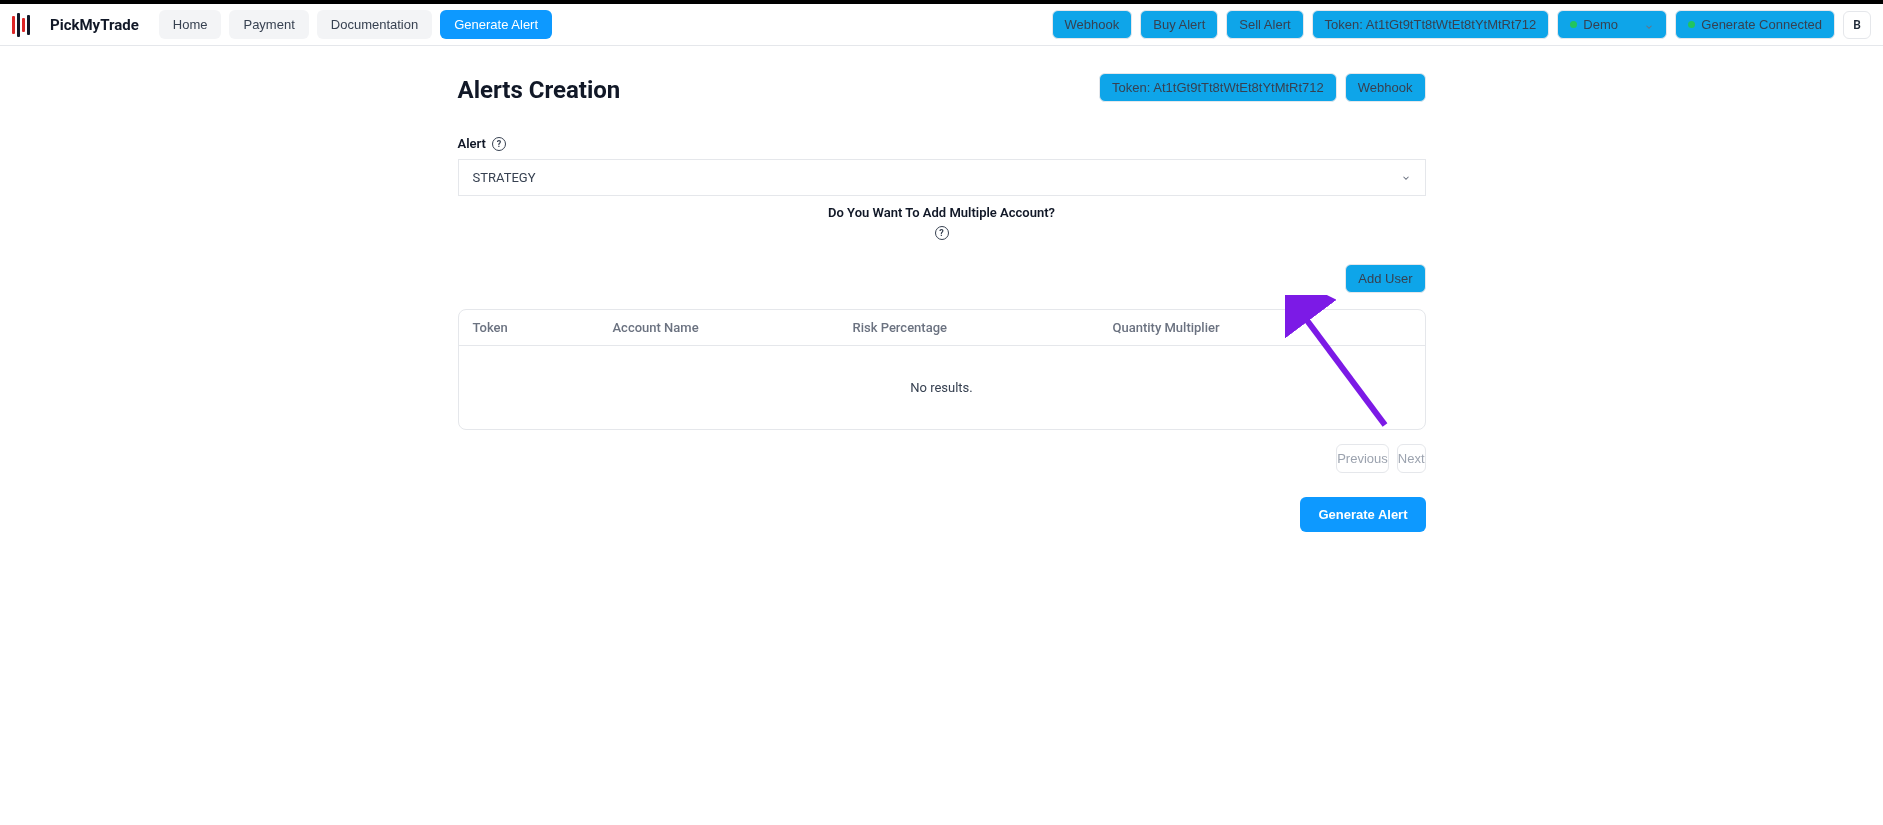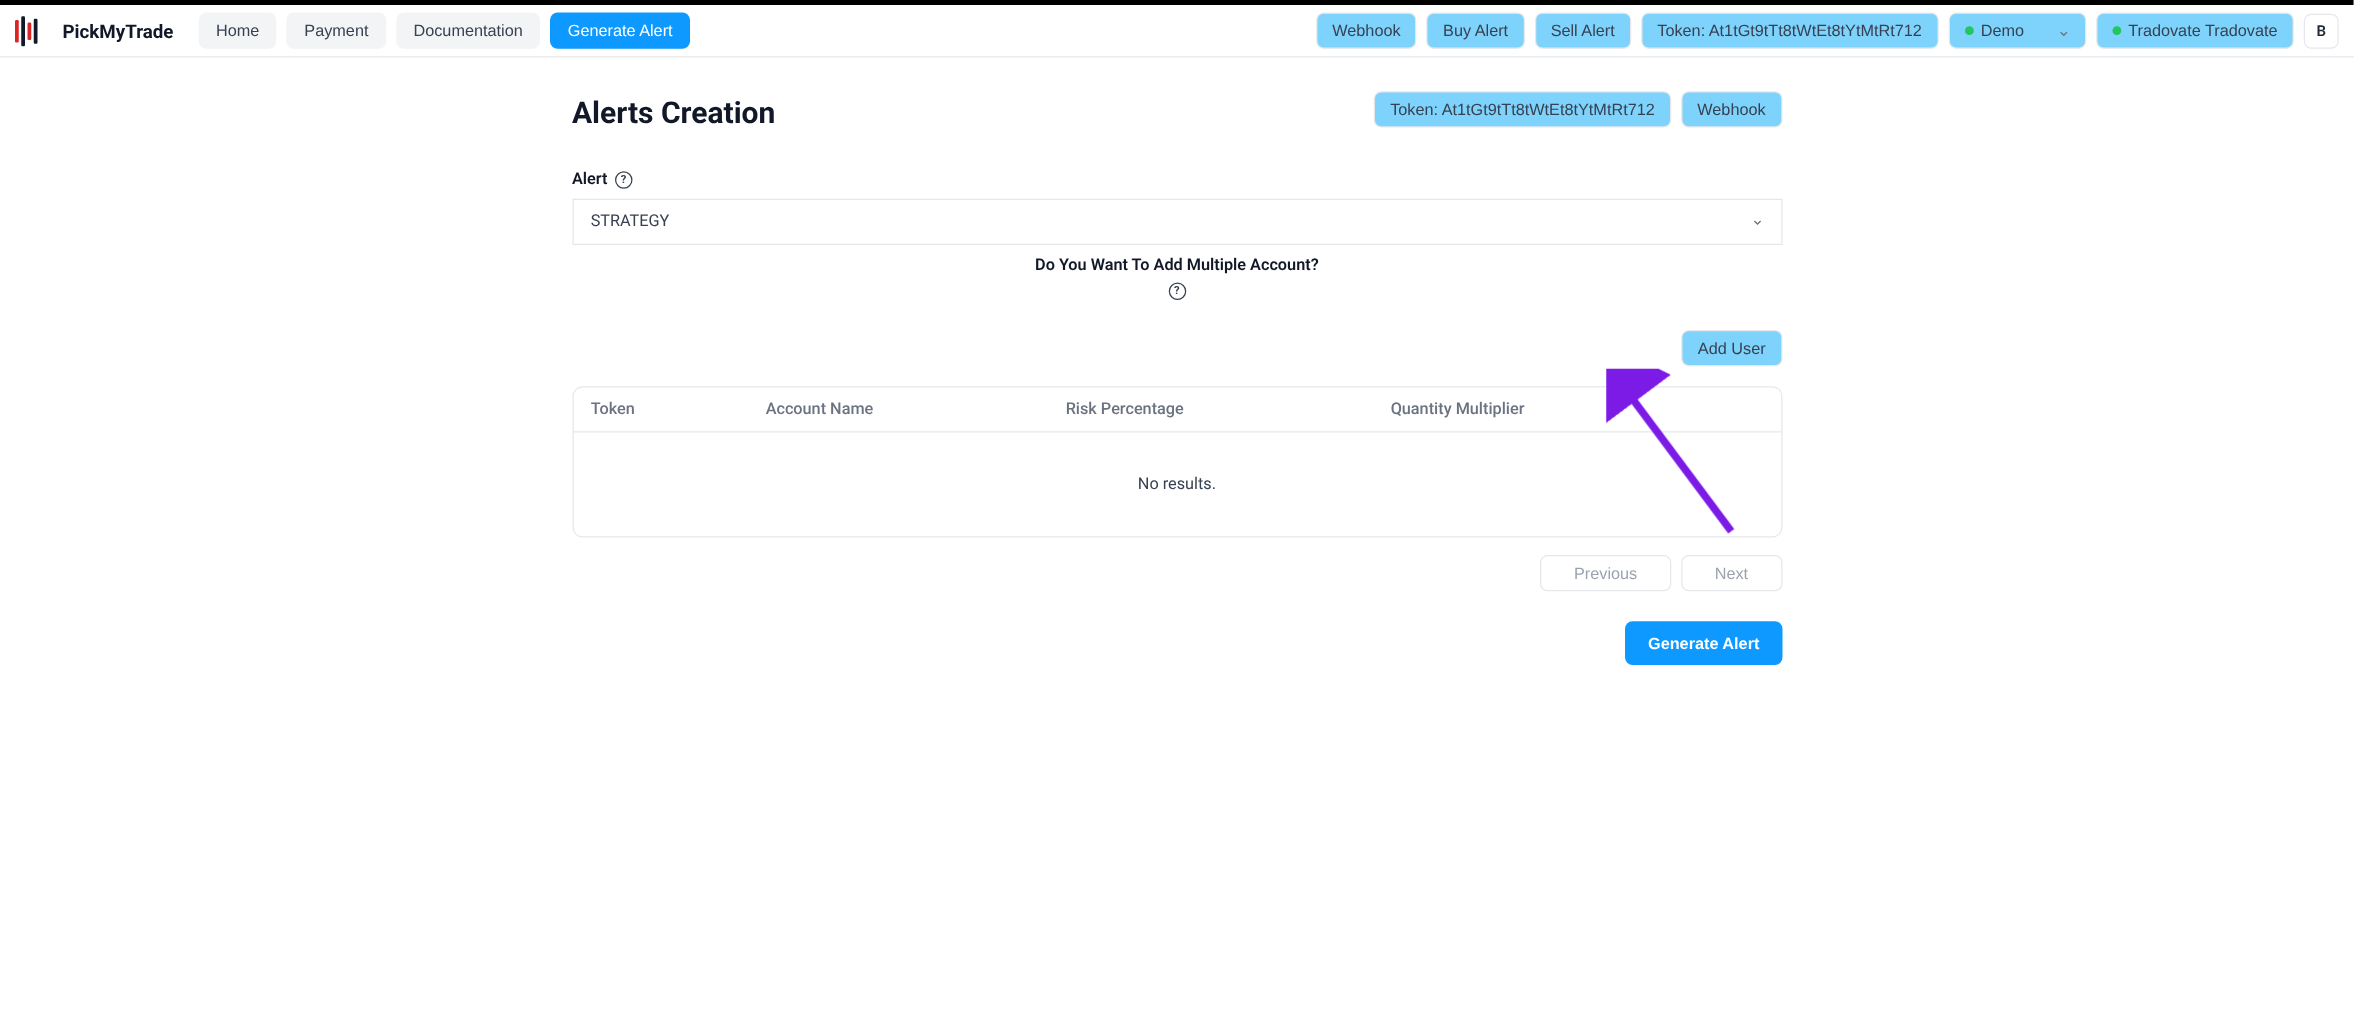--- a/index.html
+++ b/index.html
@@ -57,21 +57,21 @@
     color: #fff;
     font-weight: 500;
   }
   .nav-right {
     margin-left: auto;
     display: flex;
     gap: 8px;
     align-items: center;
   }
   .outline-btn {
-    background: #7dd3fc;
+    background: #0ea5e9;
     border: 1px solid #e5e7eb;
     padding: 6px 12px;
     border-radius: 6px;
     font-size: 13px;
     color: #374151;
     cursor: pointer;
     display: flex;
     align-items: center;
     gap: 6px;
   }
@@ -184,21 +184,21 @@
   }
   .pagination {
     display: flex;
     justify-content: flex-end;
     gap: 8px;
     margin-top: 14px;
   }
   .page-btn {
     border: 1px solid #e5e7eb;
     background: #fff;
-    padding: 6px 26px;
+    padding: 6px 0;
     border-radius: 6px;
     font-size: 13px;
     color: #9ca3af;
     cursor: pointer;
   }
   .action-row {
     display: flex;
     justify-content: flex-end;
     margin-top: 24px;
   }
@@ -251,21 +251,21 @@
         <span>Demo</span>
       </span>
       <span class="chev">
         <svg viewBox="0 0 24 24" fill="none" stroke="#6b7280" stroke-width="2.5">
             <polyline points="6 9 12 15 18 9"></polyline>
           </svg>
       </span>
     </button>
     <button class="outline-btn">
       <span class="status-dot"></span>
-      <span>Tradovate Tradovate</span>
+      <span>Generate Connected</span>
     </button>
     <div class="avatar-btn">B</div>
   </div>
 </div>
 
 <div class="container">
 
   <div class="page-head">
     <h1 class="page-title">Alerts Creation</h1>
     <div class="page-head-right">

